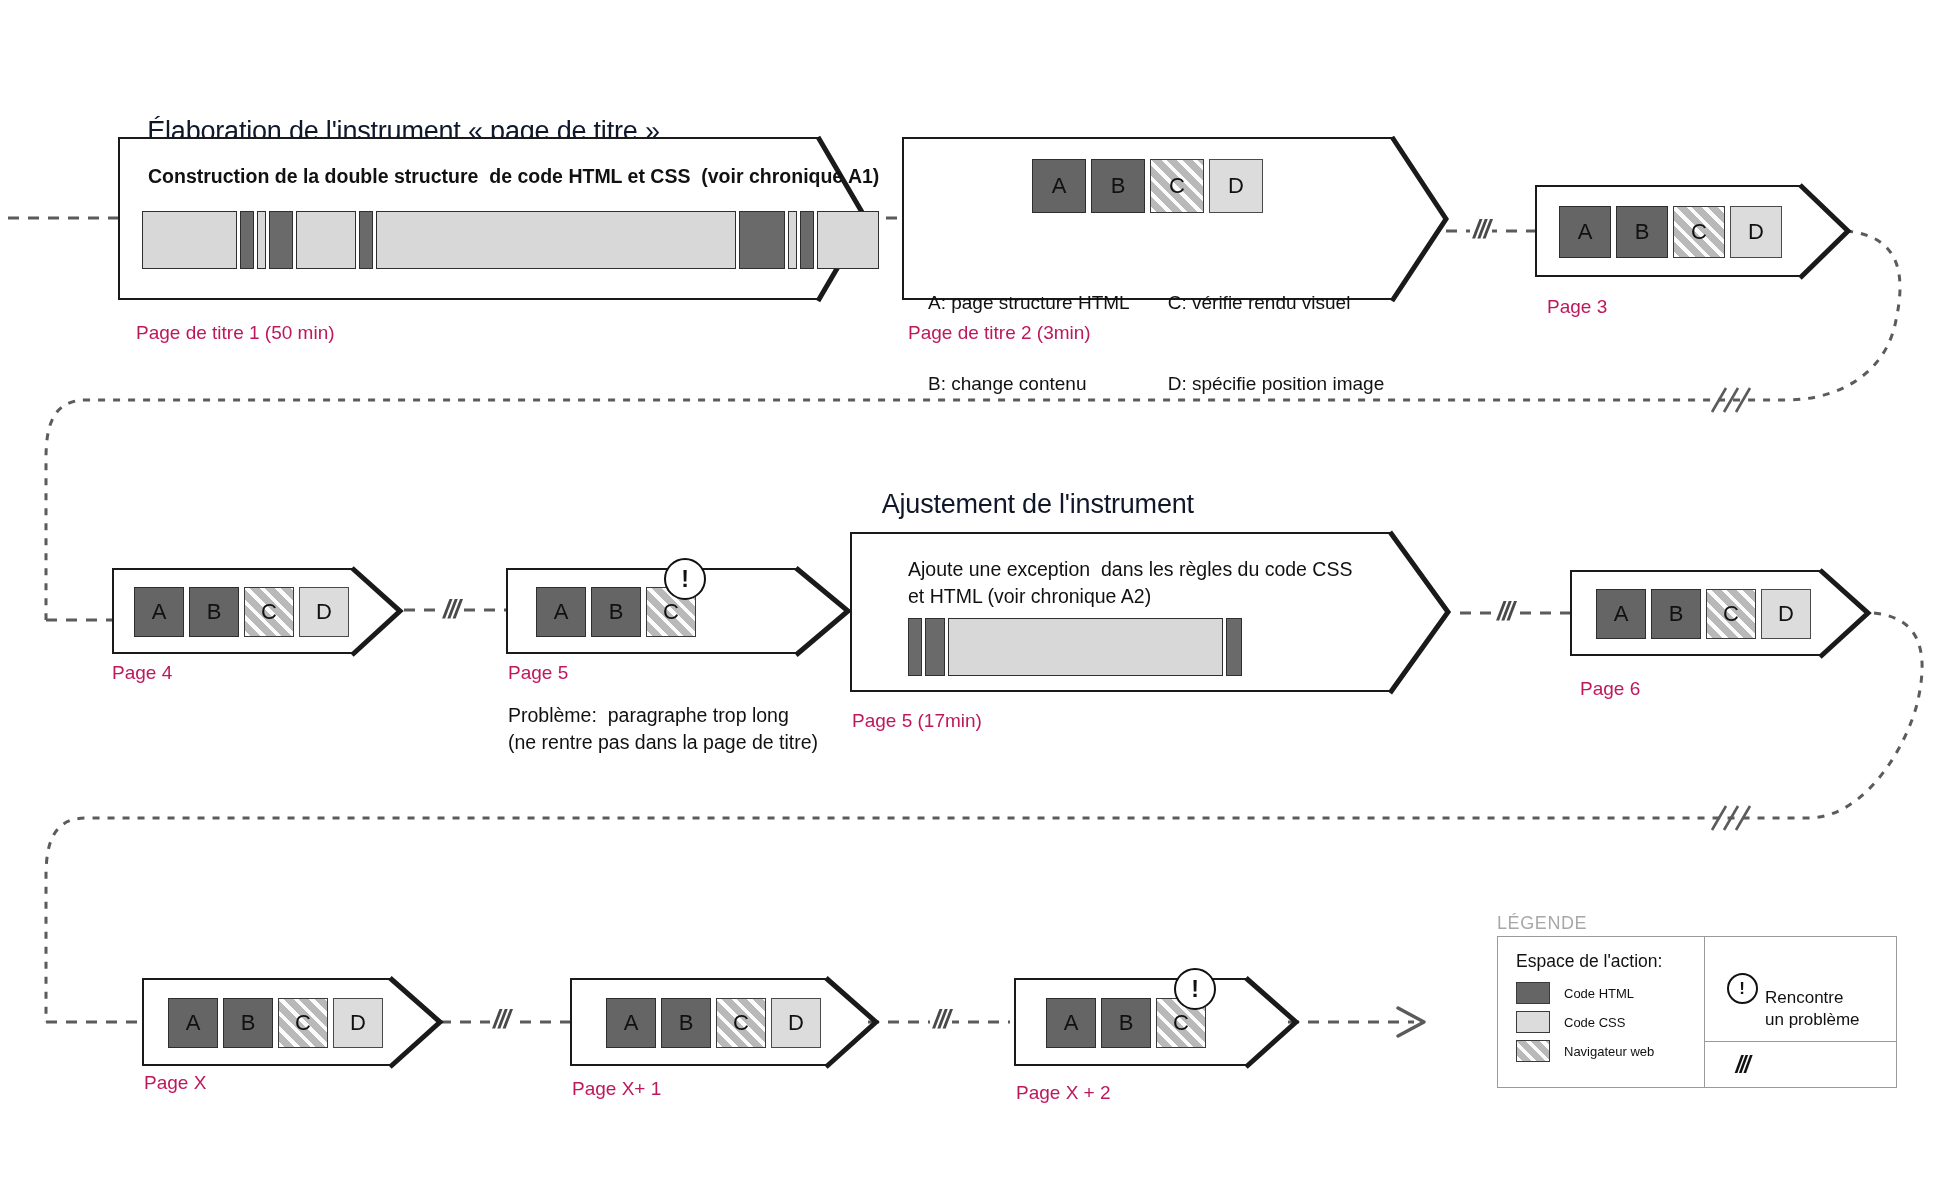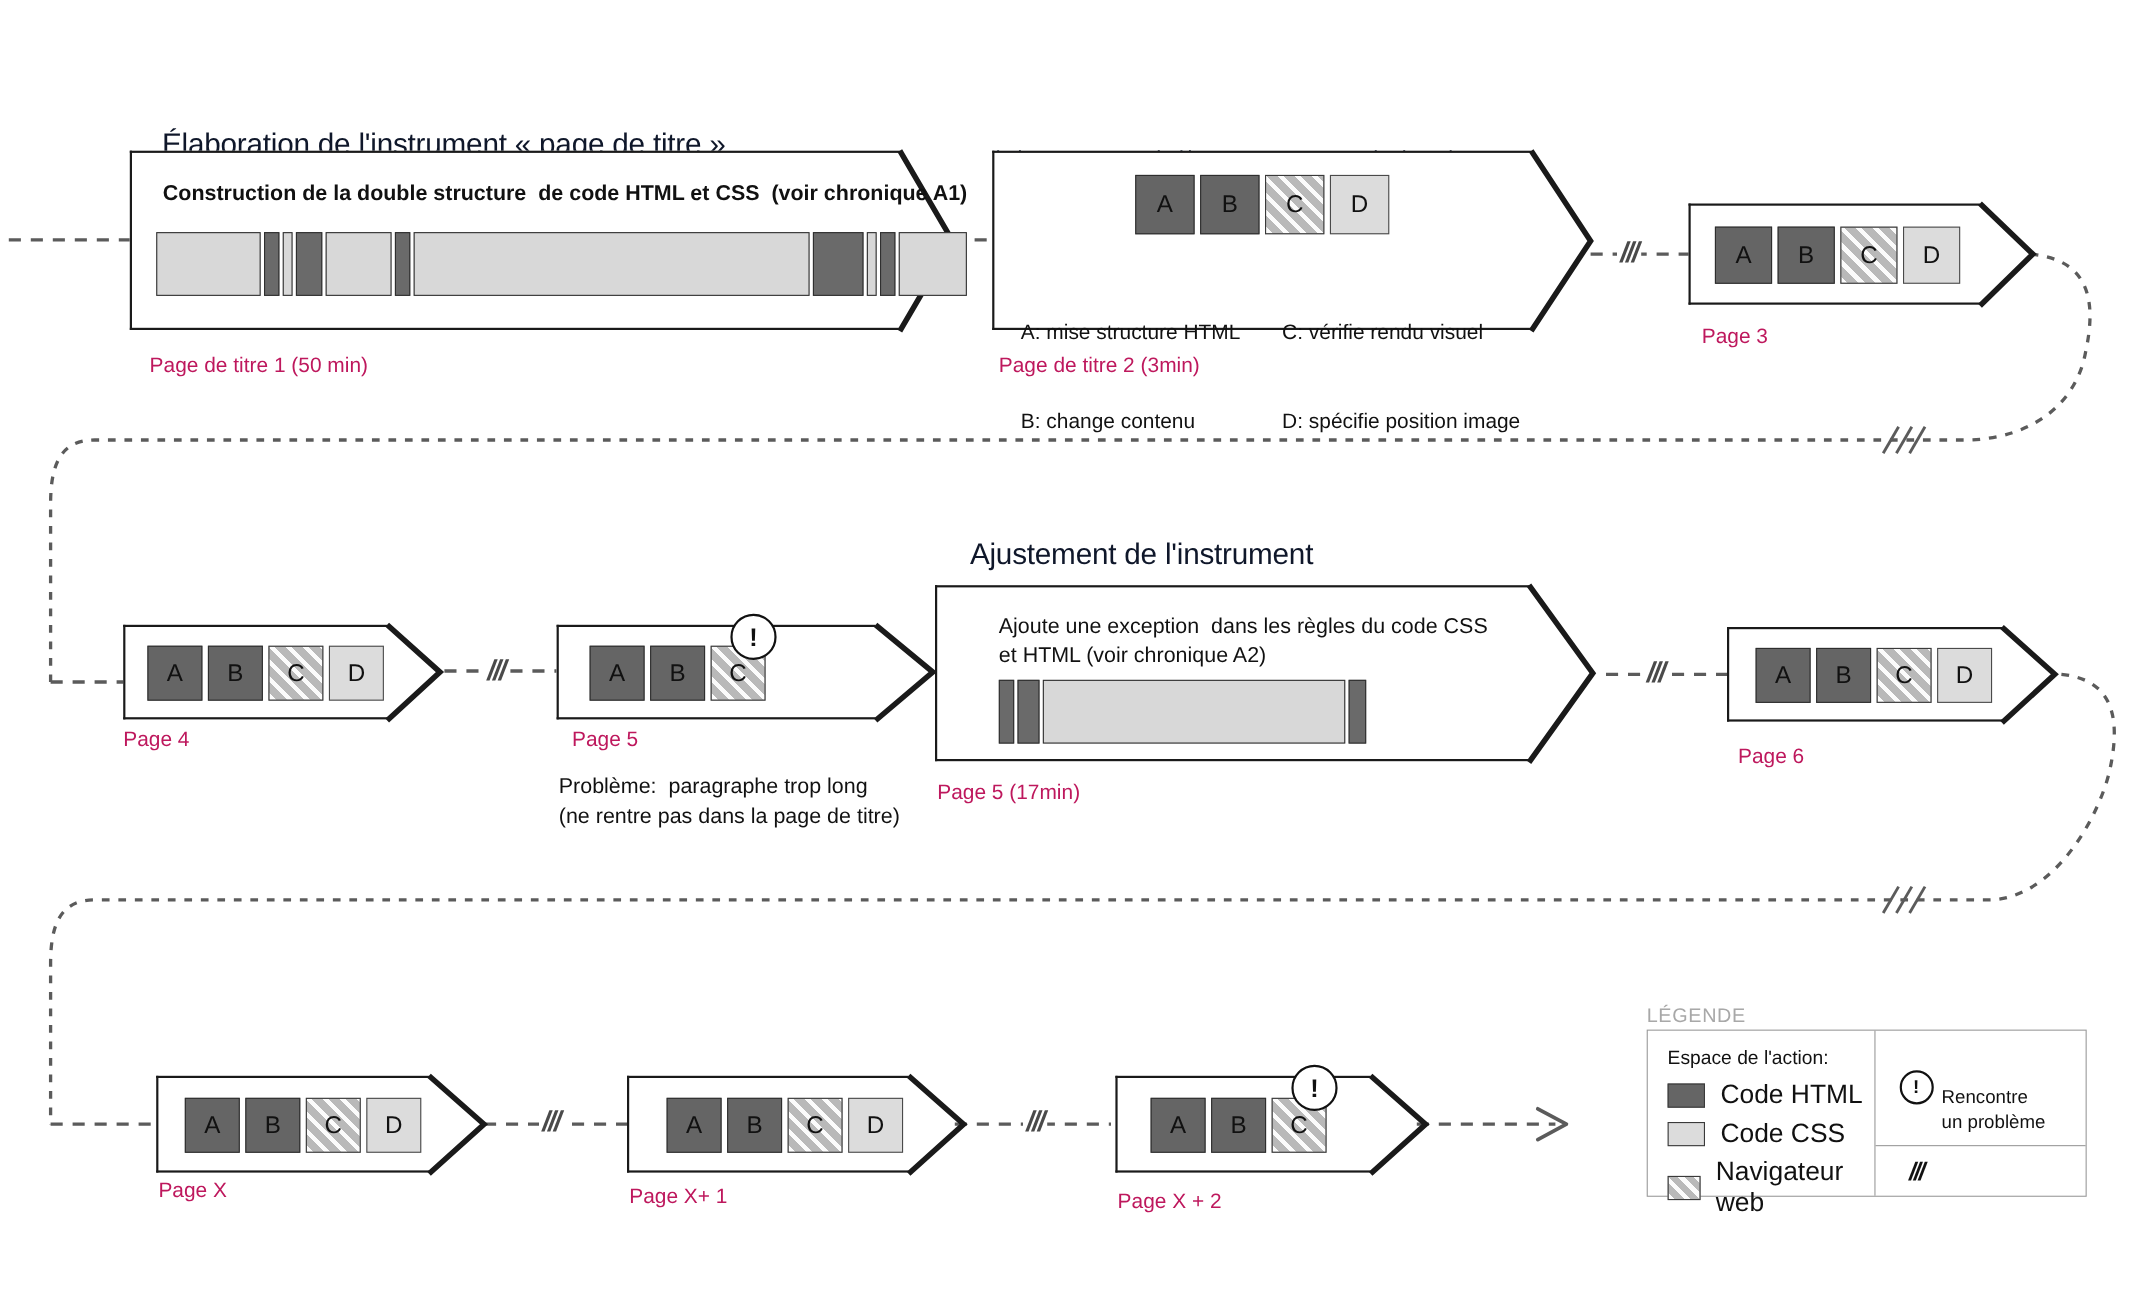--- a/index.html
+++ b/index.html
@@ -86,21 +86,21 @@
   .legend-right .lr-row{flex:1;display:flex;align-items:center;padding:10px 0 10px 14px;box-sizing:border-box;}
   .legend-right .lr-row:first-child{border-bottom:1.4px solid #9a9a9a;}
   .lg-head{font-size:17.5px;margin-bottom:10px;color:#111;}
   .lg-item{display:flex;align-items:center;gap:14px;margin-bottom:7px;}
   .lg-sw{width:34px;height:22px;border:1.5px solid #3a3a3a;box-sizing:border-box;}
   .lg-sw.html{background:#656565;}
   .lg-sw.css{background:#dcdcdc;}
   .lg-sw.browser{background:#b9b9b9;
     background-image:repeating-linear-gradient(45deg,
       rgba(255,255,255,.95) 0 4px, rgba(0,0,0,0) 4px 10px);}
-  .lg-label{font-size:24px;color:#111;}
+  .lg-label{font-size:13px;color:#111;}
   .lg-icon{width:46px;flex:0 0 46px;display:flex;align-items:center;justify-content:center;}
   .lg-circ{width:27px;height:27px;border-radius:50%;border:2.2px solid #111;
     display:flex;align-items:center;justify-content:center;font-size:17px;font-weight:bold;line-height:1;}
   .lg-slash{font-size:23px;font-weight:bold;font-style:italic;letter-spacing:-2px;color:#111;}
   .lg-txt{font-size:17px;line-height:1.28;white-space:pre;color:#111;margin-top:40px;}
 </style>
 </head>
 <body>
 
 <div id="stage">
@@ -189,21 +189,21 @@
       </svg>
     </div>
     <div class="squares" id="sq-page2" style="left:128px;top:20px;--s:54px;">
         <div class="sq html">A</div>
         <div class="sq html">B</div>
         <div class="sq browser">C</div>
         <div class="sq css">D</div>
       </div>
     <div class="two-col" style="left:24px;top:97px;">
       <div>
-        <div>A: mise structure HTML</div>
+        <div>A: page structure HTML</div>
         <div>B: change contenu</div>
       </div>
       <div>
         <div>C: vérifie rendu visuel</div>
         <div>D: spécifie position image</div>
       </div>
     </div>
   </div>
   <div class="caption" style="left:908px;top:322px;">Page de titre 2 (3min)</div>
   <div class="slashmark" style="left:1470px;top:216px;">///</div>
@@ -245,21 +245,21 @@
         <path d="M0,0 L52,45 L0,91" fill="none" stroke="#1a1a1a" stroke-width="5" vector-effect="non-scaling-stroke"></path>
       </svg>
     </div>
     <div class="squares" id="sq-page5" style="left:28px;top:17px;--s:50px;">
         <div class="sq html">A</div>
         <div class="sq html">B</div>
         <div class="sq browser">C</div>
       </div>
     <div class="badge" style="left:156px;top:-12px;">!</div>
   </div>
-  <div class="caption" style="left:508px;top:662px;margin-left:12px;">Page 5</div>
+  <div class="caption" style="left:508px;top:662px;">Page 5</div>
   <div class="body-txt" style="left:508px;top:702px;">Problème:  paragraphe trop long
 (ne rentre pas dans la page de titre)</div>
 
   <div class="chev" style="left:850px;top:532px;width:540px;height:160px;--tipw:60px;">
     <div class="tip">
       <svg viewBox="0 0 60 165" preserveAspectRatio="none">
         <path d="M0,0 L58,82 L0,165" fill="none" stroke="#1a1a1a" stroke-width="5" vector-effect="non-scaling-stroke"></path>
       </svg>
     </div>
     <div class="body-txt" style="left:56px;top:22px;">Ajoute une exception  dans les règles du code CSS

